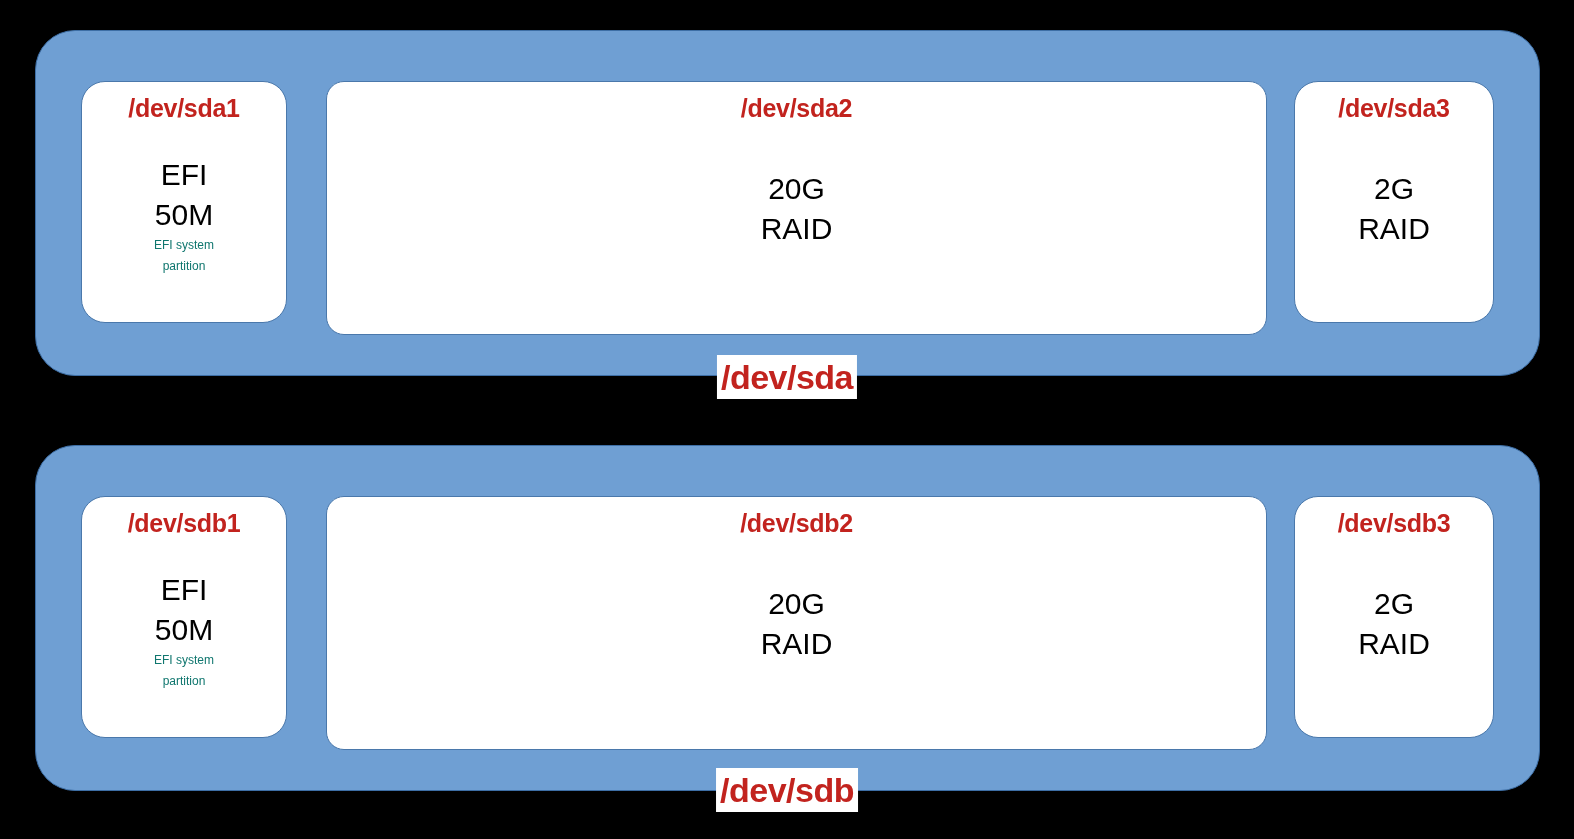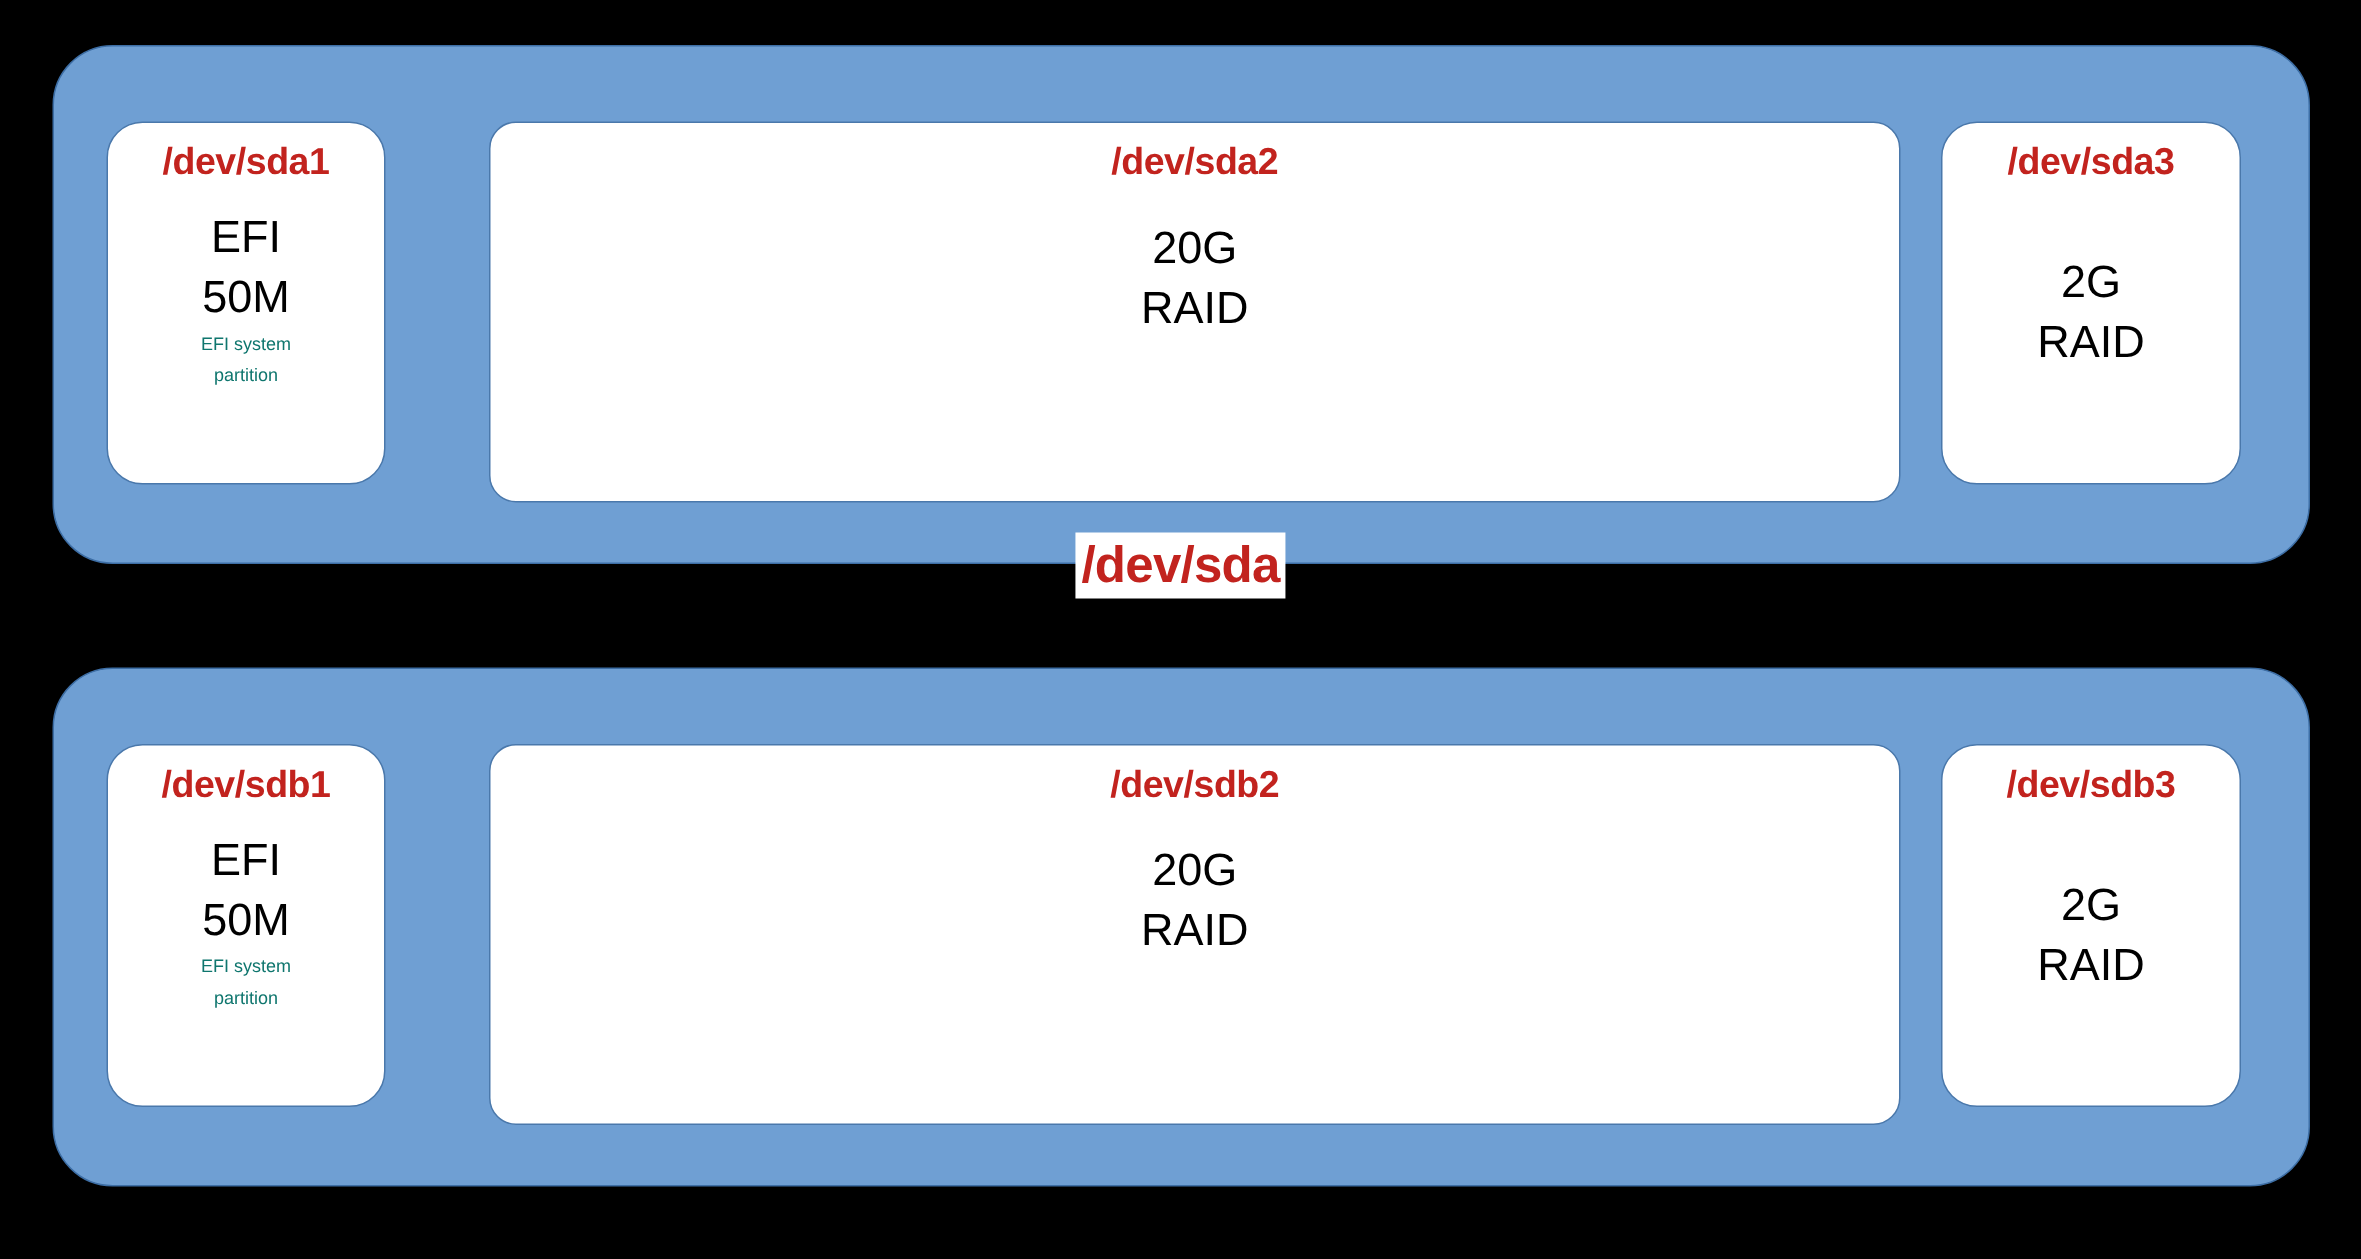--- a/index.html
+++ b/index.html
@@ -51,21 +51,21 @@
     height: 242px;
     border-radius: 24px;
   }
   .partition.wide {
     top: 50px;
     height: 254px;
     border-radius: 18px;
   }
 
   
-  .p-left   { left: 35px;  width: 186px; }
+  .p-left   { left: 45px;  width: 206px; gap: 16px; }
   .p-middle { left: 290px; width: 941px; }
   .p-right  { left: 1258px; width: 200px; }
 
   
   .part-name {
     color: #c2231e;
     font-weight: bold;
     font-size: 25px;
     line-height: 1;
     margin-top: 14px;
@@ -73,21 +73,21 @@
     white-space: nowrap;
   }
   .part-body {
     display: flex;
     flex-direction: column;
     align-items: center;
     text-align: center;
   }
   .part-body.efi { margin-top: 18px; }
   .part-body.raid-small { margin-top: 48px; align-items: center; }
-  .part-body.raid-wide  { margin-top: 25px; }
+  .part-body.raid-wide  { margin-top: 48px; }
 
   .line-big {
     font-size: 30px;
     line-height: 40px;
     color: #000000;
     white-space: nowrap;
   }
   .line-small {
     font-size: 12px;
     line-height: 21px;
@@ -169,14 +169,15 @@
 
     <div class="partition small p-right">
       <div class="part-name">/dev/sdb3</div>
       <div class="part-body raid-small">
         <div class="line-big">2G</div>
         <div class="line-big">RAID</div>
       </div>
     </div>
   </div>
 
+  <div class="disk-label" id="label-sdb">/dev/sdb</div>
 
 </div>
 
 </body></html>

